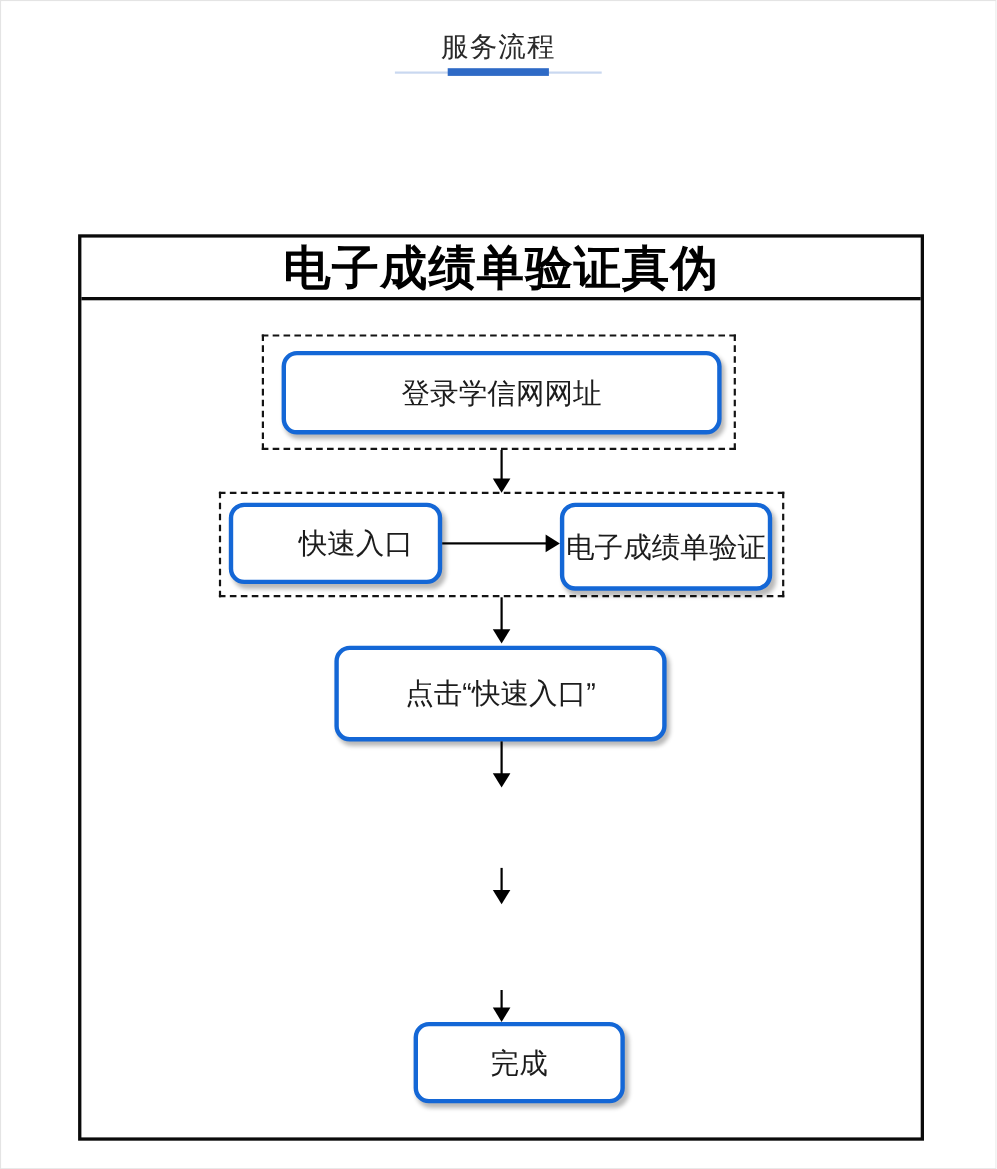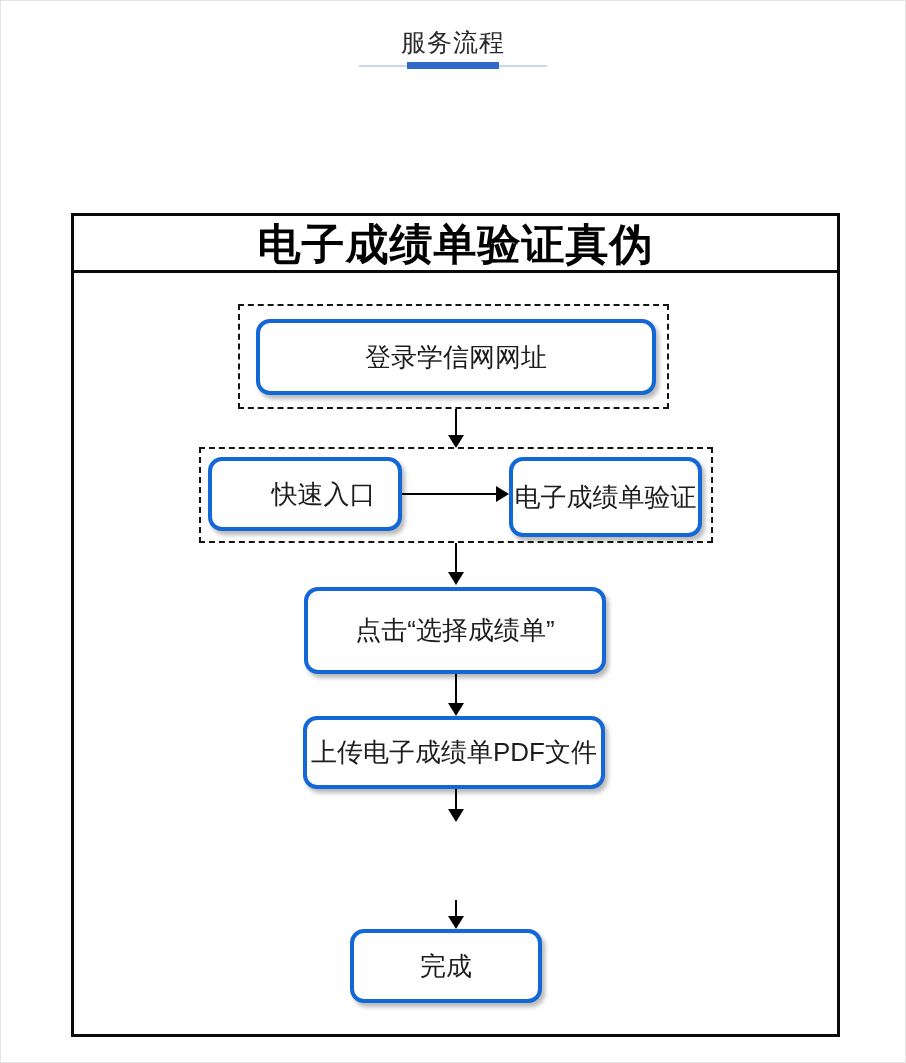--- a/index.html
+++ b/index.html
@@ -84,21 +84,21 @@
   #node-quick    { left:134px; top:241px; width:194px; height:74px;padding-left:37px; }
   #node-entry    { left:435px; top:241px; width:193px; height:80px; }
   #arrow-right   { left:328px; top:270px; width:107px; }
   #arrow-2       { left:374px; top:327px; height:42px; }
   #node-select   { left:230px; top:371px; width:302px; height:87px; }
   #arrow-3       { left:374px; top:458px; height:42px; }
   #node-upload   { left:229px; top:500px; width:302px; height:73px; }
   #arrow-4       { left:374px; top:573px; height:33px; }
   #node-verify   { left:285px; top:606px; width:192px; height:78px; }
   #arrow-5       { left:374px; top:684px; height:29px; }
-  #node-done     { left:276px; top:713px; width:192px; height:74px; }
+  #node-done     { left:302px; top:713px; width:192px; height:74px; }
 </style>
 </head>
 <body>
 
 <div class="page" style="--accent: #1467d6; --url-red: #f2190e; --underline-blue: #2e6ac6; --underline-light: #c9d8f0;">
 
   <div class="section-header">服务流程</div>
 
   <div class="underline">
     <div class="thin"></div>
@@ -127,30 +127,27 @@
       </div>
     <div class="node" id="node-entry">
       <span>电子成绩单验证</span>
     </div>
 
     <div class="arrow-v" id="arrow-2">
         <div class="shaft"></div>
       </div>
 
     <div class="node" id="node-select">
-      <span>点击“选择成绩单”</span>
+      <span>点击“快速入口”</span>
     </div>
 
     <div class="arrow-v" id="arrow-3">
         <div class="shaft"></div>
       </div>
 
-    <div class="node" id="node-upload">
-      <span>上传电子成绩单PDF文件</span>
-    </div>
 
     <div class="arrow-v" id="arrow-4">
         <div class="shaft"></div>
       </div>
 
 
     <div class="arrow-v" id="arrow-5">
         <div class="shaft"></div>
       </div>
 

